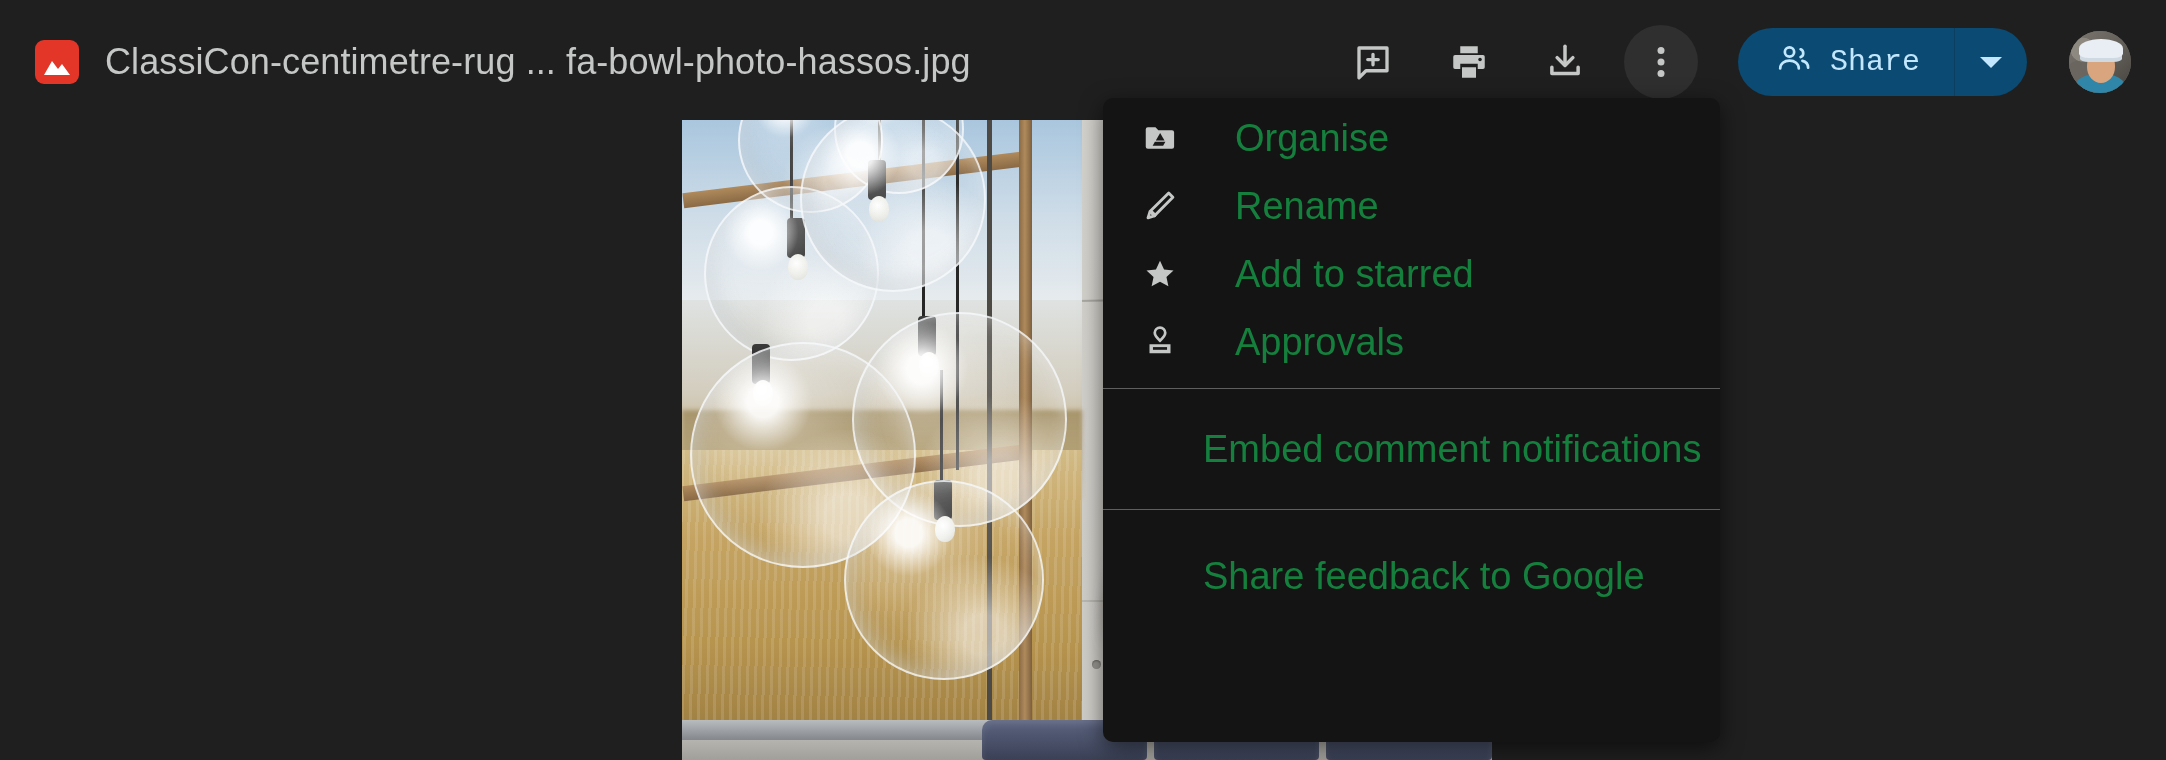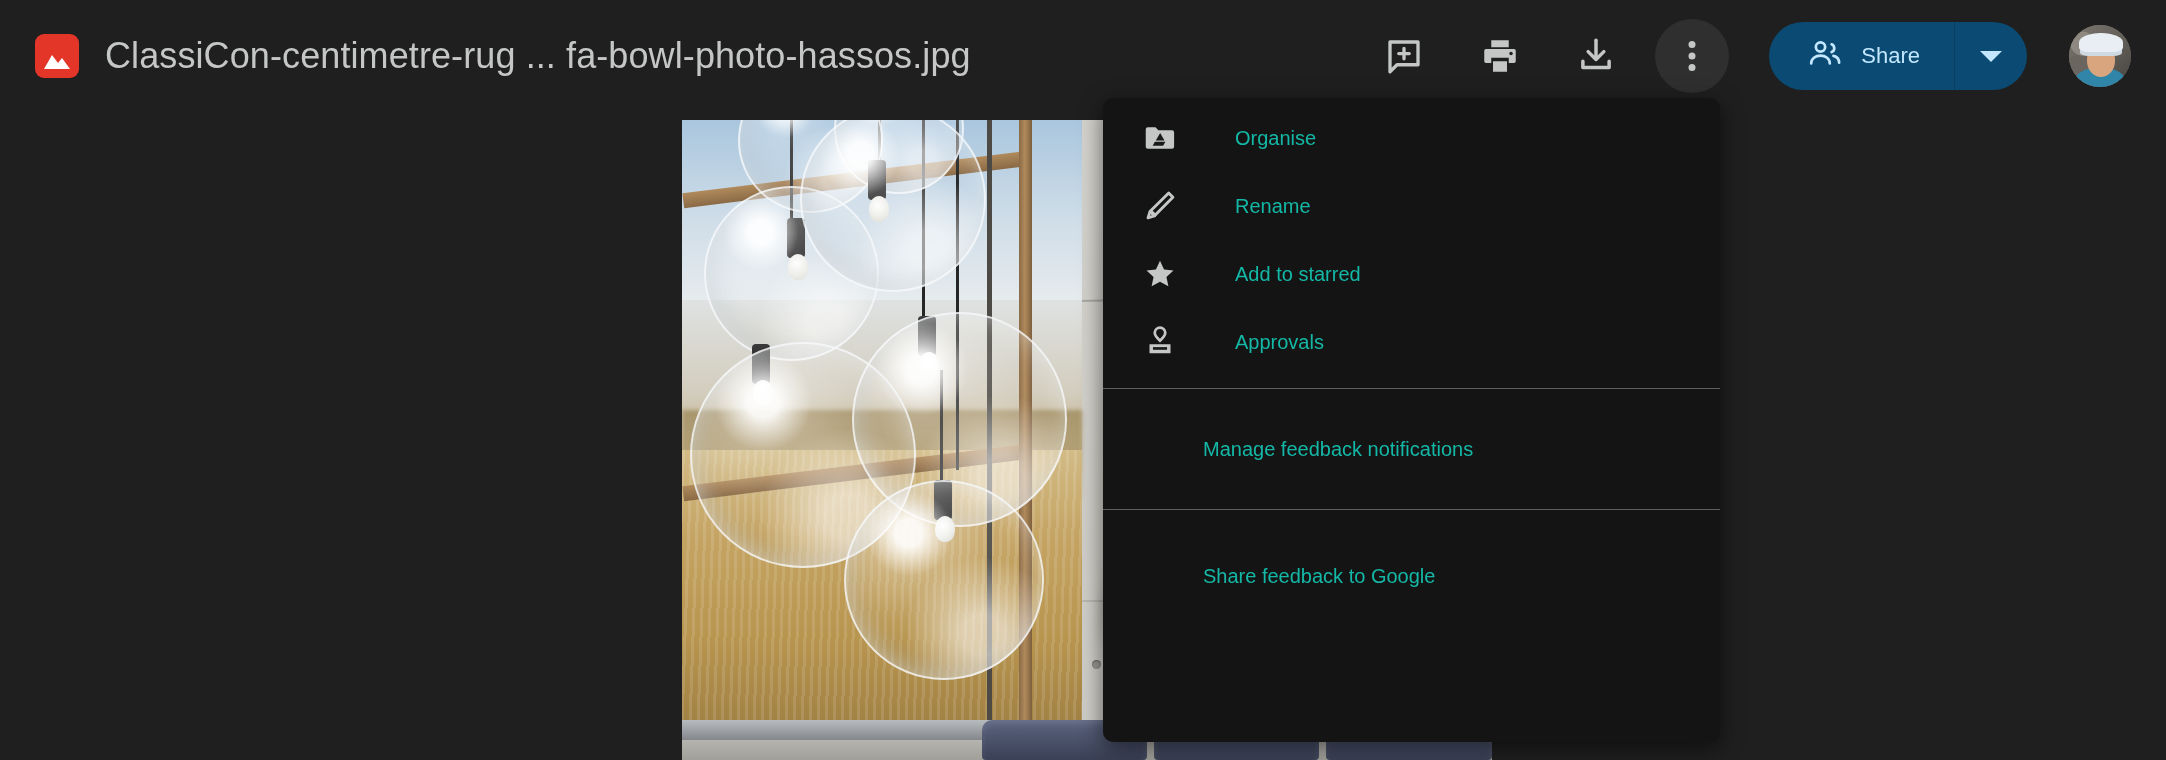--- a/index.html
+++ b/index.html
@@ -6,21 +6,21 @@
   html, body {
     width: 2166px; height: 760px;
     background: #1f1f1f;
     font-family: "Liberation Sans", sans-serif;
     overflow: hidden;
   }
   #app { position: relative; width: 2166px; height: 760px; background: #1f1f1f; }
 
   
   .header {
-    position: absolute; top: 0; left: 0;
+    position: absolute; top: 6px; left: 0;
     width: 2166px; height: 112px;
     display: flex; align-items: center;
     background: #1f1f1f;
   }
   .file-type-icon {
     margin-left: 35px;
     width: 44px; height: 44px;
     border-radius: 9px;
     background: #e33629;
     display: flex; align-items: flex-end; justify-content: center;
@@ -73,22 +73,22 @@
     display: flex; align-items: stretch;
     margin-left: 40px; height: 68px;
     border-radius: 34px;
     background: #0b4a72;
     overflow: hidden; flex: none;
   }
   .share-main {
     display: flex; align-items: center; gap: 18px;
     padding: 0 34px 0 38px;
     background: transparent; border: none;
-    color: #c2e7ff; font-size: 22px;
-    font-family: Liberation Sans, sans-serif;
+    color: #c2e7ff; font-size: 30px;
+    font-family: Liberation Mono, monospace;
     cursor: pointer;
   }
   .share-div { width: 1px; background: #0a3f62; }
   .share-caret {
     width: 72px;
     display: flex; align-items: center; justify-content: center;
     background: transparent; border: none; cursor: pointer;
   }
   .share-caret .caret-down { border-top-color: #c2e7ff; }
 
@@ -195,21 +195,21 @@
     padding-left: 34px;
     cursor: pointer;
   }
   .menu-ic {
     width: 46px; height: 46px; flex: none;
     display: flex; align-items: center; justify-content: center;
     margin-right: 52px;
   }
   .menu-ic svg { display: block; }
   .menu-item.no-icon { padding-left: 100px; }
-  .menu-label { color: #14b8a6; font-size: 20px; white-space: nowrap; }
+  .menu-label { color: #15803d; font-size: 38px; white-space: nowrap; }
   .menu-sep { height: 1px; background: #5f5f5f; margin: 6px 0; }
 </style>
 </head>
 <body>
 
 <div id="app">
 
   <div class="header">
 
     <div class="file-type-icon">
@@ -390,21 +390,21 @@
         </span>
         <span class="menu-label">Approvals</span>
       </div>
 
     </div>
 
     <div class="menu-sep"></div>
 
     <div class="menu-section">
       <div class="menu-item no-icon" style="height:96px">
-        <span class="menu-label">Manage feedback notifications</span>
+        <span class="menu-label">Embed comment notifications</span>
       </div>
     </div>
 
     <div class="menu-sep"></div>
 
     <div class="menu-section" style="padding-top:22px">
       <div class="menu-item no-icon" style="height:76px">
         <span class="menu-label">Share feedback to Google</span>
       </div>
     </div>

